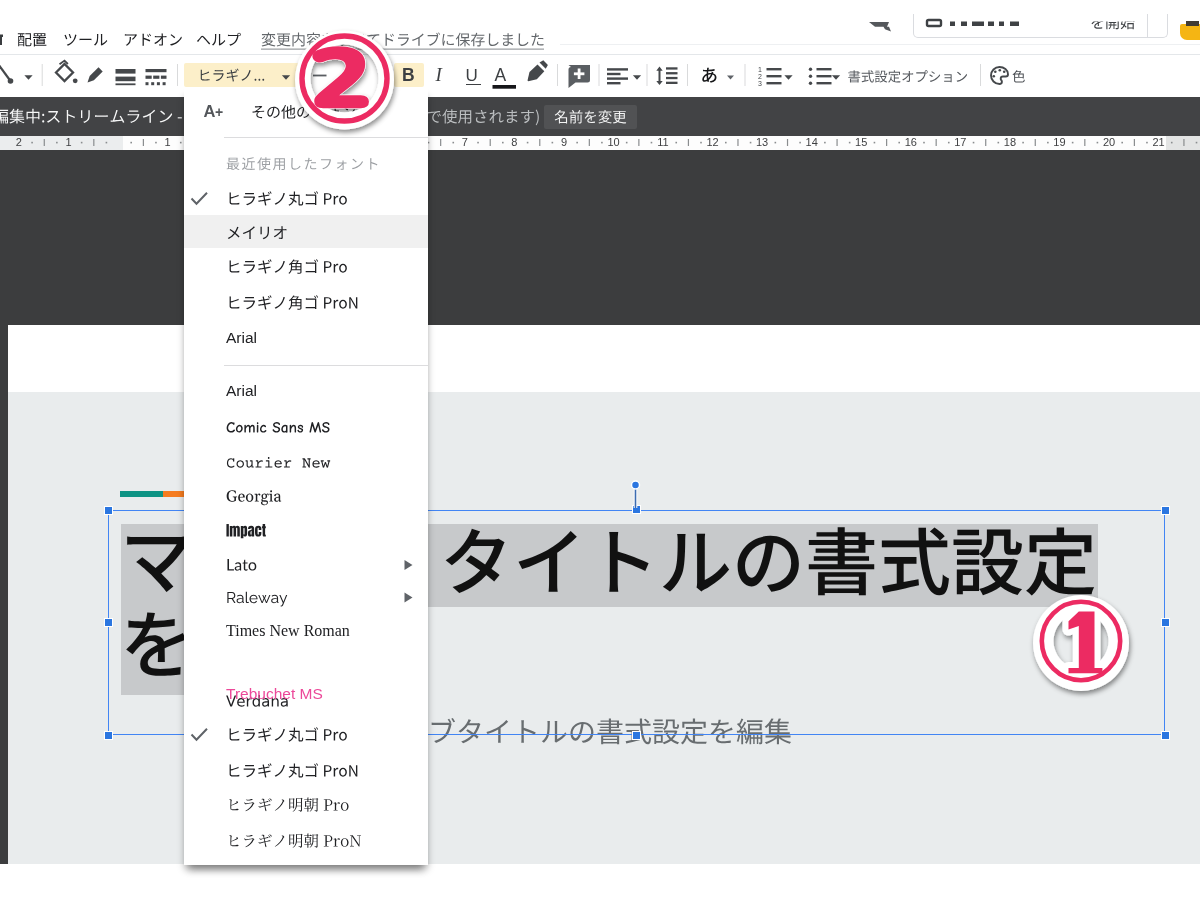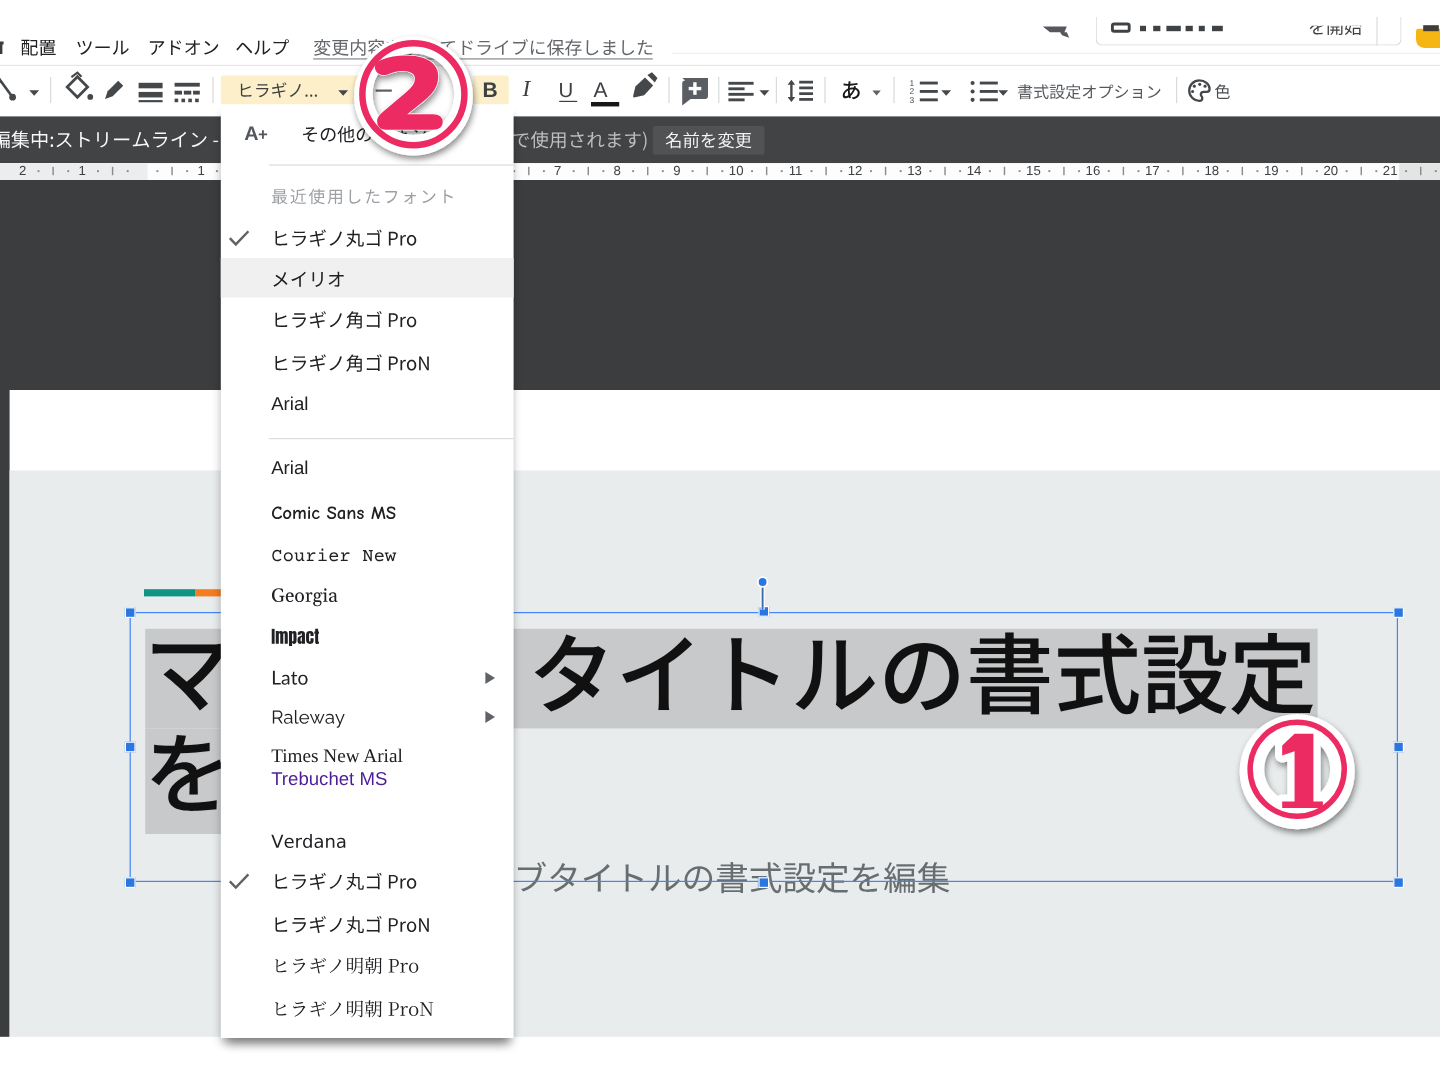--- a/index.html
+++ b/index.html
@@ -748,22 +748,22 @@
       <use href="#g142" transform="translate(288.0 846.5) scale(0.015500 -0.015500)"></use>
       <use href="#g143" transform="translate(303.5 846.5) scale(0.015500 -0.015500)"></use>
       <use href="#g145" transform="translate(323.0 846.5) scale(0.015500 -0.015500)"></use>
       <use href="#g146" transform="translate(332.9 846.5) scale(0.015500 -0.015500)"></use>
       <use href="#g147" transform="translate(340.1 846.5) scale(0.015500 -0.015500)"></use>
       <use href="#g148" transform="translate(349.3 846.5) scale(0.015500 -0.015500)"></use>
     </g>
   </svg>
 <div class="abs" style="left:226px;top:328.0px;font:15.5px 'Liberation Sans';color:#202124;line-height:20px">Arial</div>
 <div class="abs" style="left:226px;top:381.0px;font:15.5px 'Liberation Sans';color:#202124;line-height:20px">Arial</div>
-<div class="abs" style="left:226px;top:620.5px;font:16px 'Liberation Serif';color:#202124;line-height:20px">Times New Arial</div>
-<div class="abs" style="left:226px;top:640px;font:15.5px 'Liberation Sans';color:#4c1d95;line-height:20px">Trebuchet MS</div>
+<div class="abs" style="left:226px;top:620.5px;font:16px 'Liberation Serif';color:#202124;line-height:20px">Times New Roman</div>
+<div class="abs" style="left:226px;top:684px;font:15.5px 'Liberation Sans';color:#ec4899;line-height:20px">Trebuchet MS</div>
 <svg class="abs ovl">
     <filter id="ds" x="-40%" y="-40%" width="180%" height="180%">
       <feDropShadow dx="1.2" dy="3" stdDeviation="2.6" flood-color="#000" flood-opacity="0.45"></feDropShadow>
     </filter>
     <g filter="url(#ds)">
       <path fill-rule="evenodd" fill="#fff" d="M344.5 30.5 a49.5 49.5 0 1 0 0.01 0 z M344.5 44.5 a34 34 0 1 1 -0.01 0 z"></path>
       <g fill="#fff" stroke="#fff" stroke-width="9.5" stroke-linejoin="round">
         <path transform="translate(307.7 108.2) scale(0.10783 -0.08656)" d="M143.9 0Q100.4 0 80.4 20.6Q60.5 41.1 60.5 81.3Q60.5 109.1 73.0 130.9Q85.5 152.6 106.4 174.4L280.5 357.2Q320.2 398.8 336.6 428.7Q353.1 458.6 353.1 489.0Q353.1 526.9 328.0 546.2Q302.9 565.5 255.7 565.5Q231.9 565.5 204.9 558.9Q177.9 552.2 146.8 536.3Q120.5 523.6 98.6 528.8Q76.7 534.0 62.3 550.8Q48.0 567.5 44.3 589.6Q40.6 611.6 50.6 633.2Q60.5 654.9 87.5 668.8Q133.0 693.9 182.7 705.1Q232.4 716.3 281.9 716.3Q363.6 716.3 419.5 692.3Q475.3 668.4 504.2 622.4Q533.1 576.5 533.1 510.3Q533.1 467.7 520.6 428.0Q508.0 388.3 480.5 348.0Q453.0 307.6 407.1 262.9L245.3 102.7V149.4H492.1Q529.3 149.4 548.7 130.4Q568.1 111.3 568.1 75.1Q568.1 38.9 548.7 19.4Q529.3 0 492.1 0Z"></path>
       </g>
     </g>

